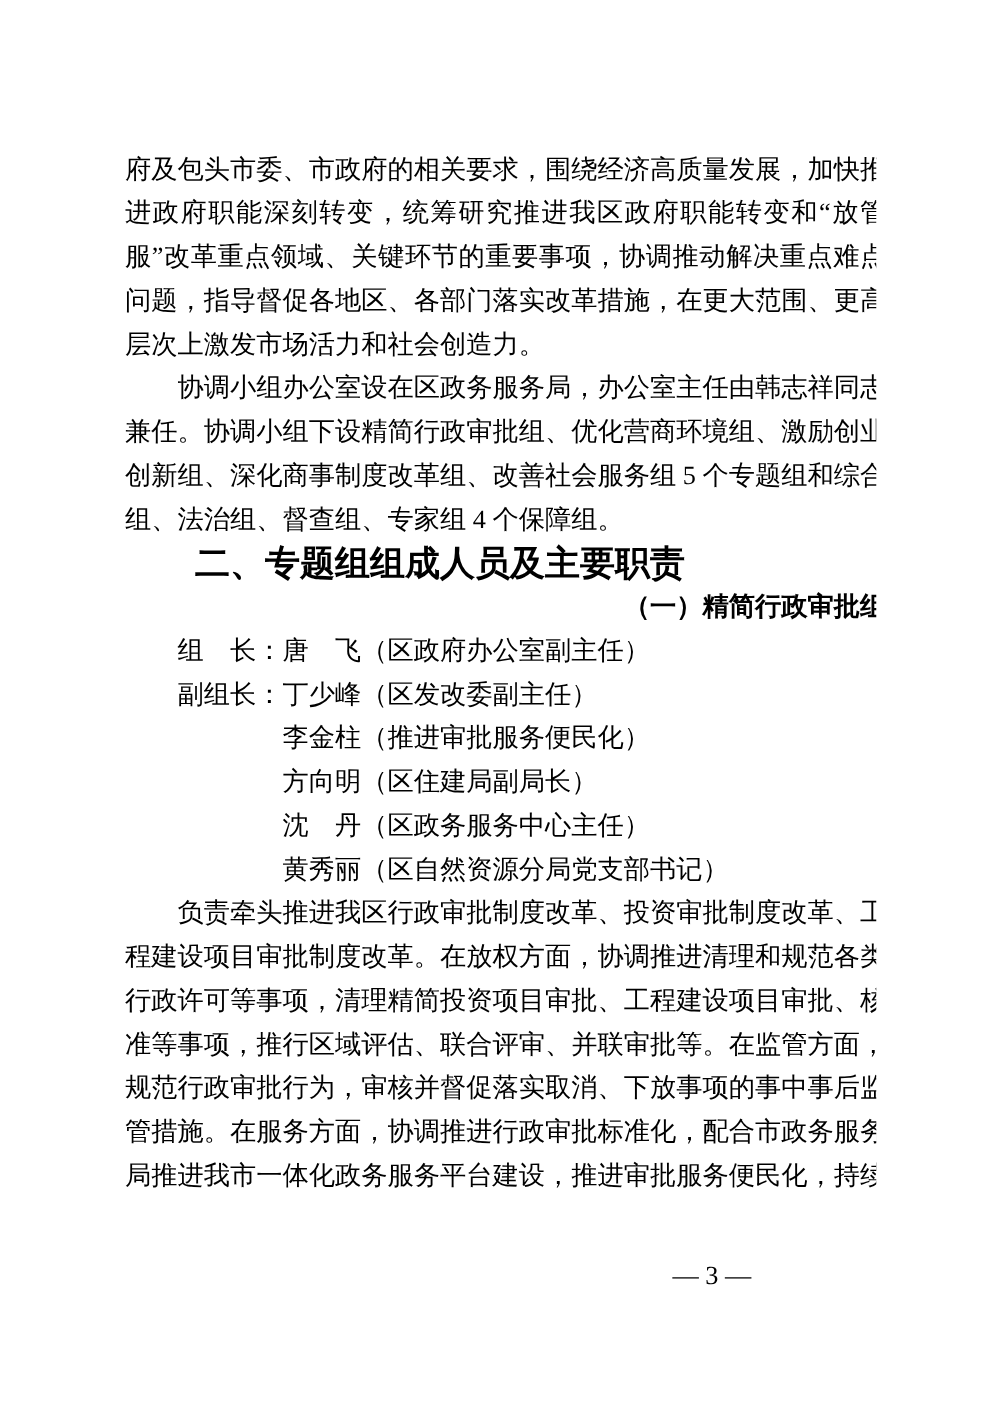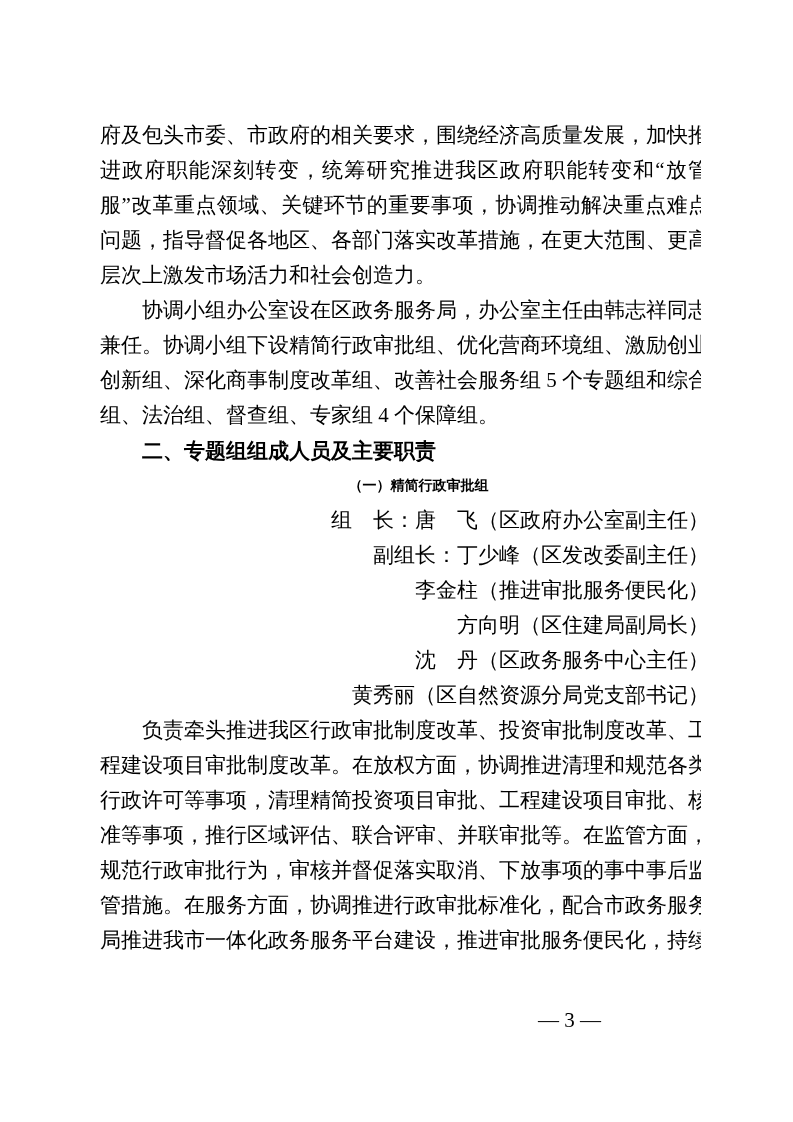--- a/index.html
+++ b/index.html
@@ -32,40 +32,39 @@
     text-indent: 2em;
   }
   .para.no-indent {
     text-indent: 0;
   }
   .section-heading {
     margin: 0;
     text-indent: 2em;
     font-family: "Liberation Sans", sans-serif;
     font-weight: bold;
-    font-size: 21px;
+    font-size: 28px;
     line-height: 35px;
     text-align: left;
   }
   .subsection-heading {
     margin: 0;
     text-indent: 2em;
     font-family: "Liberation Serif", serif;
     font-weight: bold;
-    font-size: 14px;
+    font-size: 21px;
     line-height: 35px;
-    text-align: center;
+    text-align: right;
   }
   .roster-row {
     display: flex;
     padding-left: 42px;
     line-height: 35px;
     text-align: left;
     white-space: pre;
-    justify-content: flex-end;
   }
   .roster-label {
     flex: none;
     width: 84px;
     white-space: pre;
   }
   .roster-name {
     flex: none;
     white-space: pre;
   }

